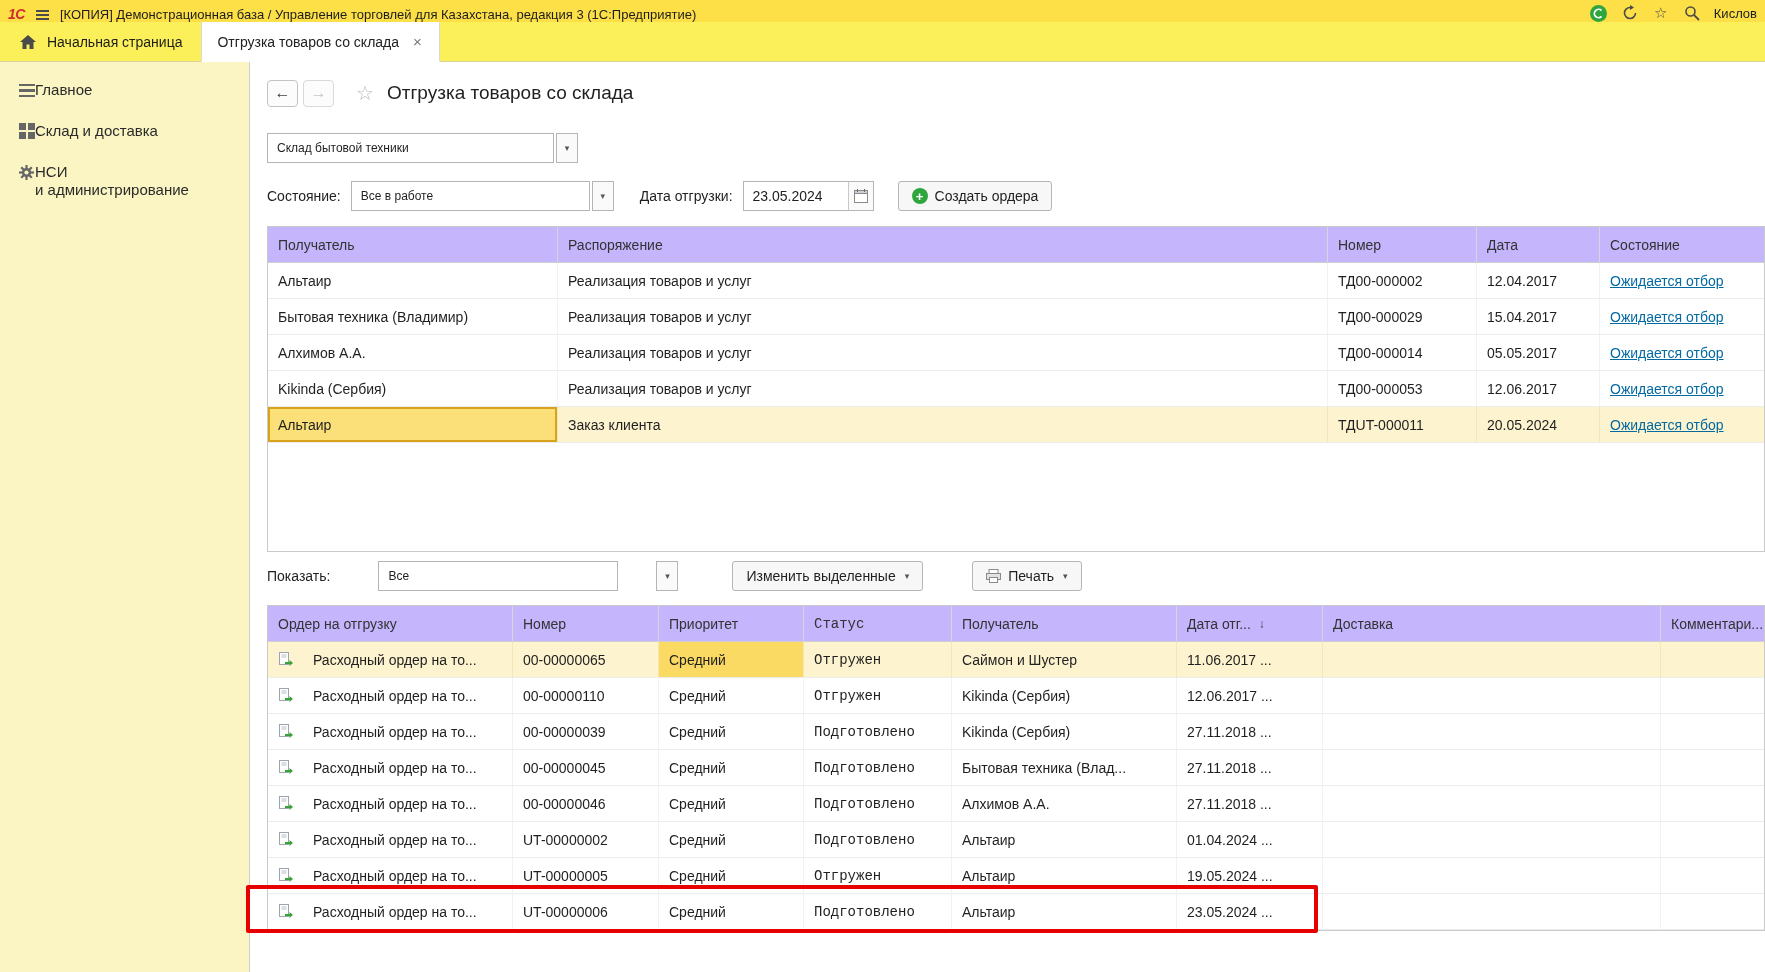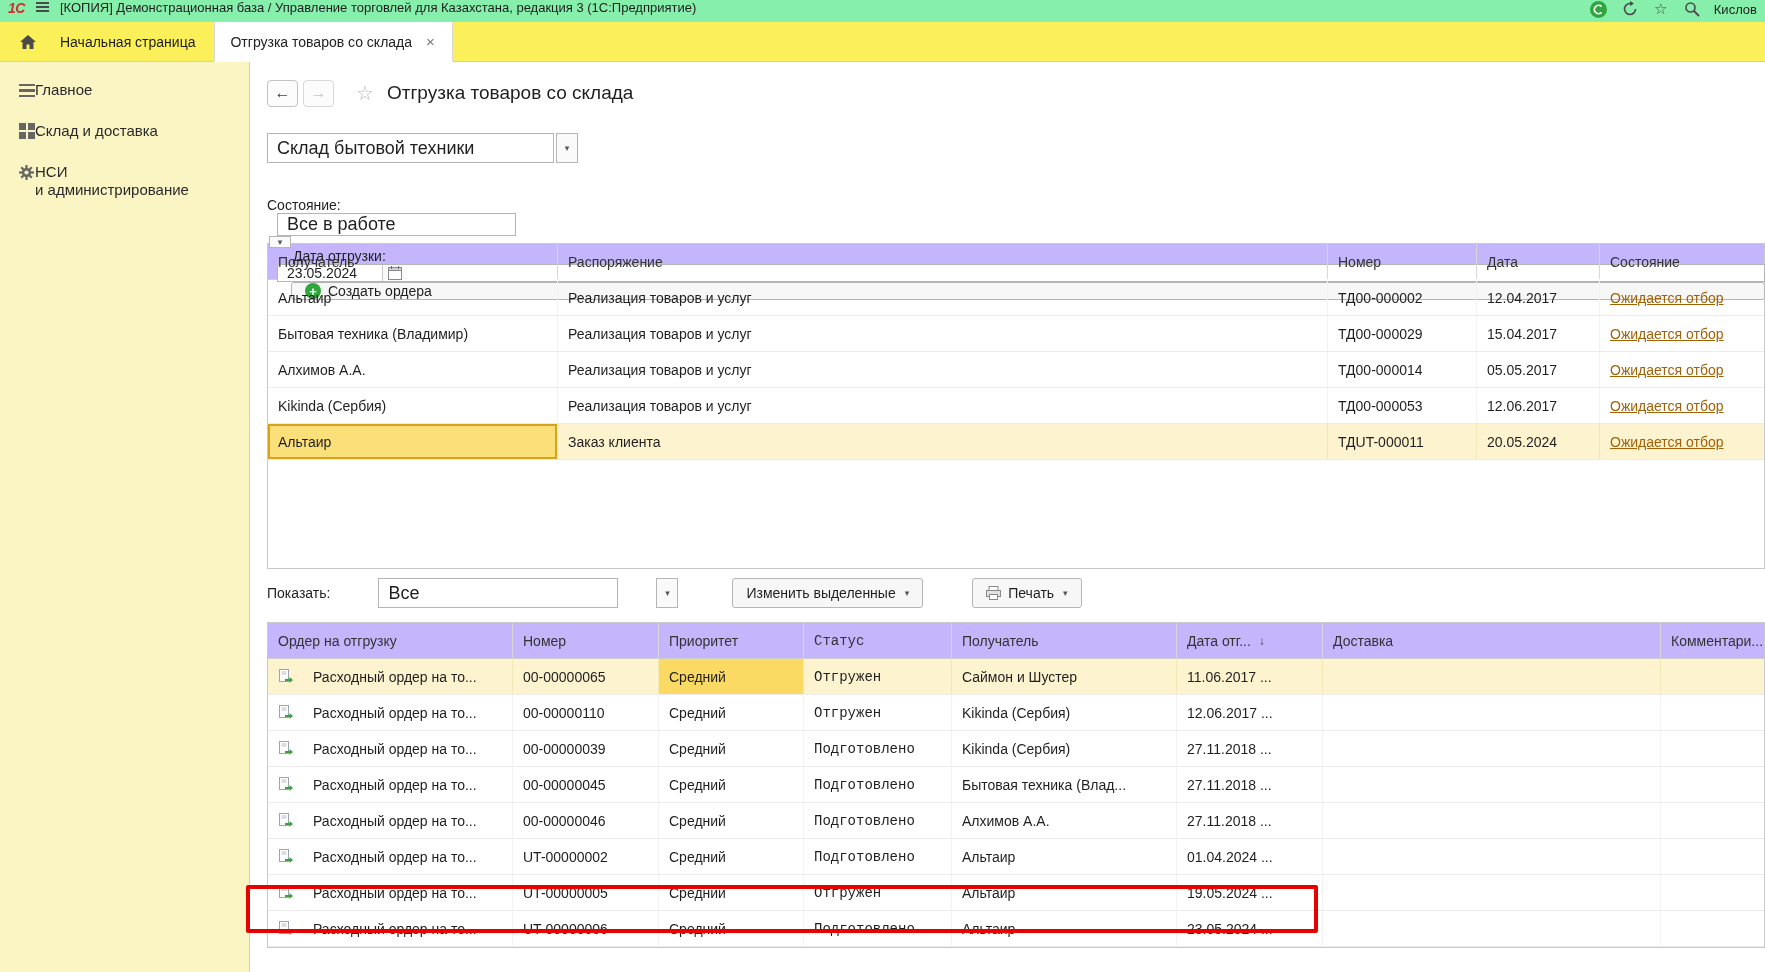--- a/index.html
+++ b/index.html
@@ -1,34 +1,34 @@
 <!DOCTYPE html>
 <html><head>
 <meta charset="utf-8">
 <style>
   *{margin:0;padding:0;box-sizing:border-box;}
   html,body{width:1765px;height:972px;overflow:hidden;font-family:"Liberation Sans",sans-serif;background:#fff;color:#222;}
   body{position:relative;font-size:14px;}
   svg{display:block;}
 
   
-  .topbar{height:22px;background:#86efac;display:flex;align-items:flex-start;padding:0 8px;gap:9px;}
+  .topbar{height:22px;background:#fde047;display:flex;align-items:flex-end;padding:0 8px;gap:9px;}
   .logo{color:#d22d2d;font-weight:700;font-size:14px;font-style:italic;letter-spacing:-.5px;}
   .burger{display:inline-flex;flex-direction:column;gap:2px;cursor:pointer;padding:2px;}
   .burger i{width:13px;height:2px;background:#4a4a4a;}
   .win-title{font-size:13px;color:#1d1d1d;white-space:nowrap;overflow:hidden;}
   .tb-spacer{flex:1;}
   .tb-right{display:flex;align-items:center;gap:13px;}
   .tb-ico{display:inline-flex;align-items:center;justify-content:center;width:18px;height:18px;cursor:pointer;}
   .star-glyph{font-size:15px;color:#4a4a4a;}
   .user-name{font-size:13px;color:#1d1d1d;white-space:nowrap;cursor:pointer;}
 
   
   .tabbar{height:40px;background:#fbf05a;display:flex;align-items:stretch;border-bottom:1px solid #d8d49a;}
-  .home-tab{display:flex;align-items:center;gap:24px;padding:0 19px;cursor:pointer;font-size:14px;color:#1d1d1d;}
+  .home-tab{display:flex;align-items:center;gap:11px;padding:0 19px;cursor:pointer;font-size:14px;color:#1d1d1d;}
   .doc-tab{display:flex;align-items:center;gap:12px;padding:0 15px;background:#fff;border-left:1px solid #d9d9d9;border-right:1px solid #d9d9d9;margin-bottom:-1px;border-bottom:1px solid #fff;cursor:pointer;font-size:14px;}
   .tab-close{color:#777;font-size:15px;padding:0 2px;cursor:pointer;}
 
   
   .app{display:flex;height:910px;}
   .sidebar{width:250px;background:#fbf5c3;border-right:1px solid #cfcfcf;padding-top:8px;flex-shrink:0;}
   .side-item{display:flex;align-items:flex-start;gap:0;padding:11px 18px;font-size:15px;color:#2a2a2a;cursor:pointer;line-height:1.25;}
   .side-ico{width:17px;height:17px;display:inline-flex;align-items:center;justify-content:center;flex-shrink:0;margin-top:1px;}
   .bars{display:inline-flex;flex-direction:column;gap:3px;}
   .bars i{width:16px;height:2.5px;background:#666;}
@@ -38,23 +38,23 @@
   
   .nav-row{display:flex;align-items:center;height:36px;}
   .nav-btn{width:31px;height:27px;border:1px solid #c3c3c3;border-radius:4px;background:#fcfcfc;display:inline-flex;align-items:center;justify-content:center;font-size:16px;color:#3f3f3f;cursor:pointer;}
   .nav-btn + .nav-btn{margin-left:5px;}
   .nav-btn.disabled{color:#c4c4c4;border-color:#d9d9d9;cursor:default;}
   .fav-star{font-size:20px;color:#b9b9b9;margin:0 13px 0 22px;cursor:pointer;}
   .page-title{font-size:19px;color:#1f1f1f;font-weight:400;}
 
   
   .warehouse-row{margin-top:22px;display:flex;align-items:center;}
-  .combo-box{height:30px;border:1px solid #b5b5b5;background:#fff;display:inline-flex;align-items:center;padding:0 9px;font-size:18px;color:#1f1f1f;}
+  .combo-box{height:30px;border:1px solid #b5b5b5;background:#fff;display:inline-flex;align-items:center;padding:0 9px;font-size:12px;color:#1f1f1f;}
   .combo-btn{width:22px;height:30px;border:1px solid #b5b5b5;background:#fafafa;display:inline-flex;align-items:center;justify-content:center;color:#555;font-size:9px;margin-left:2px;cursor:pointer;}
-  .filter-row{margin-top:34px;display:flex;height:32px;flex-direction:column;}
+  .filter-row{margin-top:17px;display:flex;align-items:center;height:32px;}
   .lbl{font-size:14px;color:#1f1f1f;}
   .date-field{height:30px;border:1px solid #b5b5b5;display:inline-flex;align-items:stretch;background:#fff;}
   .date-text{padding:0 9px;display:flex;align-items:center;font-size:14px;}
   .cal-btn{width:25px;border-left:1px solid #c9c9c9;display:flex;align-items:center;justify-content:center;background:#fafafa;cursor:pointer;}
   .btn{height:30px;border:1px solid #b5b5b5;border-radius:3px;background:#f7f7f7;display:inline-flex;align-items:center;gap:7px;padding:0 13px;font-size:14px;color:#1f1f1f;cursor:pointer;}
   .plus-ico{width:16px;height:16px;border-radius:50%;background:#2fa63d;color:#fff;display:inline-flex;align-items:center;justify-content:center;font-size:13px;font-weight:700;line-height:1;}
   .dd-arrow{font-size:9px;color:#555;margin-left:2px;}
 
   
   .tbl{border:1px solid #c9c9c9;width:1498px;background:#fff;}
@@ -66,21 +66,21 @@
   .th.lastc,.td.lastc{border-right:none;flex:1;}
   .u1{width:290px;}.u2{width:770px;}.u3{width:149px;}.u4{width:123px;}
   .l1{width:245px;}.l2{width:146px;}.l3{width:145px;}.l4{width:148px;font-family:Liberation Mono, monospace;}.l5{width:225px;}.l6{width:146px;}.l7{width:338px;}
   .tbl.upper{margin-top:14px;}
   .tbl-empty{height:108px;}
   .tbl.lower{margin-top:13px;}
   .sel{background:#fdf3cf;}
   .sel .td{border-right-color:#f3e7b8;}
   .cell-focus-border{background:#fbe07a;box-shadow:inset 0 0 0 2px #d9a21b;}
   .cell-focus{background:#fbda63;}
-  .link{color:#a16207;text-decoration:underline;cursor:pointer;}
+  .link{color:#0369a1;text-decoration:underline;cursor:pointer;}
   .sort-arrow{margin-left:8px;font-size:12px;color:#444;}
   .doc-cell{gap:20px;}
   .show-row{margin-top:8px;display:flex;align-items:center;height:32px;gap:36px;}
 
   
   .red-box{position:absolute;left:246px;top:885px;width:1072px;height:48px;border:4px solid #e60000;border-radius:2px;z-index:20;pointer-events:none;}
 </style>
 </head>
 <body>
 

